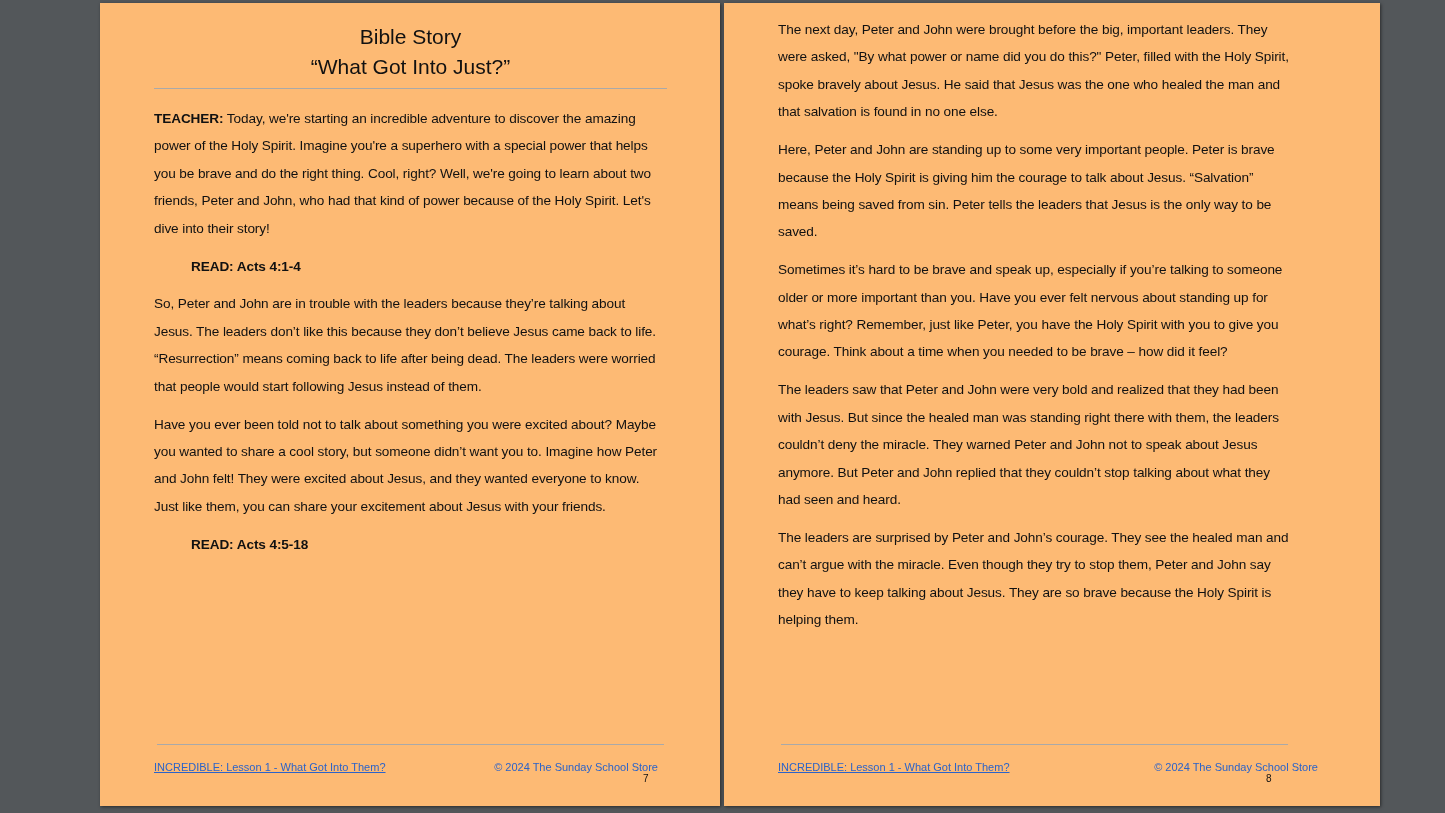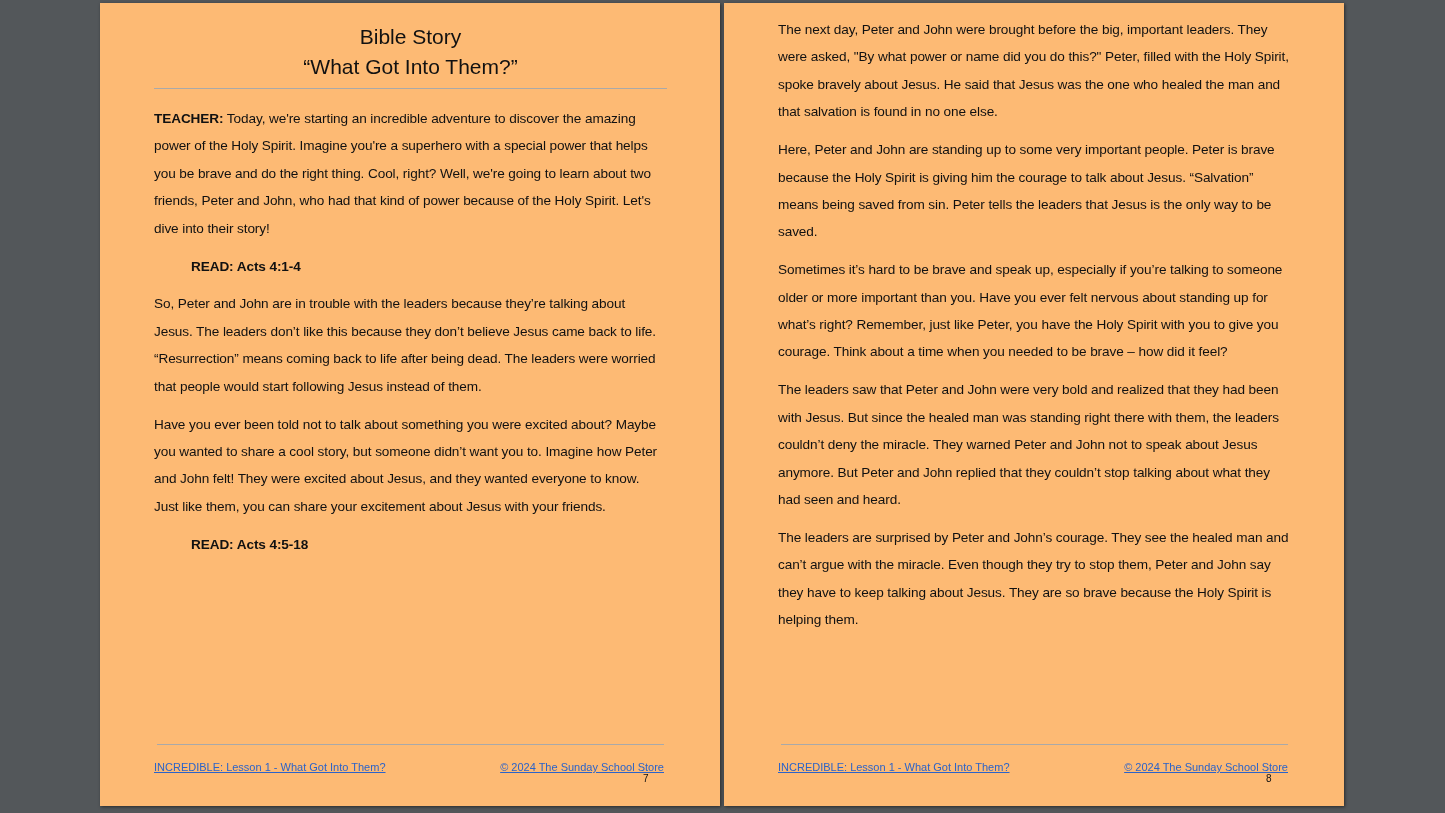--- a/index.html
+++ b/index.html
@@ -1,40 +1,40 @@
 <!DOCTYPE html>
 <html><head>
 <meta charset="utf-8">
 <style>
   html,body{margin:0;padding:0;}
   body{width:1445px;height:813px;background:#53575a;position:relative;overflow:hidden;font-family:"Liberation Sans","DejaVu Sans",sans-serif;color:#111;}
   .page{position:absolute;top:3px;width:620px;height:803px;background:#fdba74;box-shadow:1px 1px 3px rgba(0,0,0,.5);}
   .page.left{left:100px;}
-  .page.right{left:724px;}
+  .page.right{left:724px;padding-left:36px;}
   .content{position:absolute;left:54px;width:513px;}
   .title{text-align:center;font-size:21px;line-height:30px;font-weight:normal;margin:0;color:#111;}
   .title-rule{height:0;border-top:1.5px solid #a9a9a9;margin:6px 0 0 0;}
   p{font-size:13.6px;line-height:27.4px;margin:0 0 10.5px 0;letter-spacing:-0.1px;}
   p.read{font-weight:bold;margin-left:37px;margin-bottom:10.5px;}
   b{font-weight:bold;}
   .footer-rule{position:absolute;left:57px;width:507px;top:741px;border-top:1.5px solid #a9a9a9;}
   .footer-left{position:absolute;left:54px;top:758px;font-size:11px;color:#2b63c9;text-decoration:underline;}
-  .footer-right{position:absolute;right:56px;top:758px;font-size:11px;color:#2b63c9;text-decoration:underline;text-align:center;}
+  .footer-right{position:absolute;right:62px;top:758px;font-size:11px;color:#2b63c9;text-align:center;}
   .page-num{position:absolute;top:770px;font-size:10px;color:#111;}
   .page.left .page-num{left:543px;}
   .page.right .page-num{left:542px;}
 </style>
 </head>
 <body>
 
 <div class="page left">
   <div class="content" style="top:19px;">
     <h1 class="title">
       <span>Bible Story</span><br>
-      <span>“What Got Into Them?”</span>
+      <span>“What Got Into Just?”</span>
     </h1>
     <div class="title-rule"></div>
     <div style="height:16px"></div>
     <p><b>TEACHER:</b><span> Today, we're starting an incredible adventure to discover the amazing power of the Holy Spirit. Imagine you're a superhero with a special power that helps you be brave and do the right thing. Cool, right? Well, we're going to learn about two friends, Peter and John, who had that kind of power because of the Holy Spirit. Let's dive into their story!</span></p>
     <p class="read">READ: Acts 4:1-4</p>
     <p>So, Peter and John are in trouble with the leaders because they’re talking about Jesus. The leaders don’t like this because they don’t believe Jesus came back to life. “Resurrection” means coming back to life after being dead. The leaders were worried that people would start following Jesus instead of them.</p>
     <p>Have you ever been told not to talk about something you were excited about? Maybe you wanted to share a cool story, but someone didn’t want you to. Imagine how Peter and John felt! They were excited about Jesus, and they wanted everyone to know. Just like them, you can share your excitement about Jesus with your friends.</p>
     <p class="read">READ: Acts 4:5-18</p>
   </div>
   <div class="footer-rule"></div>

